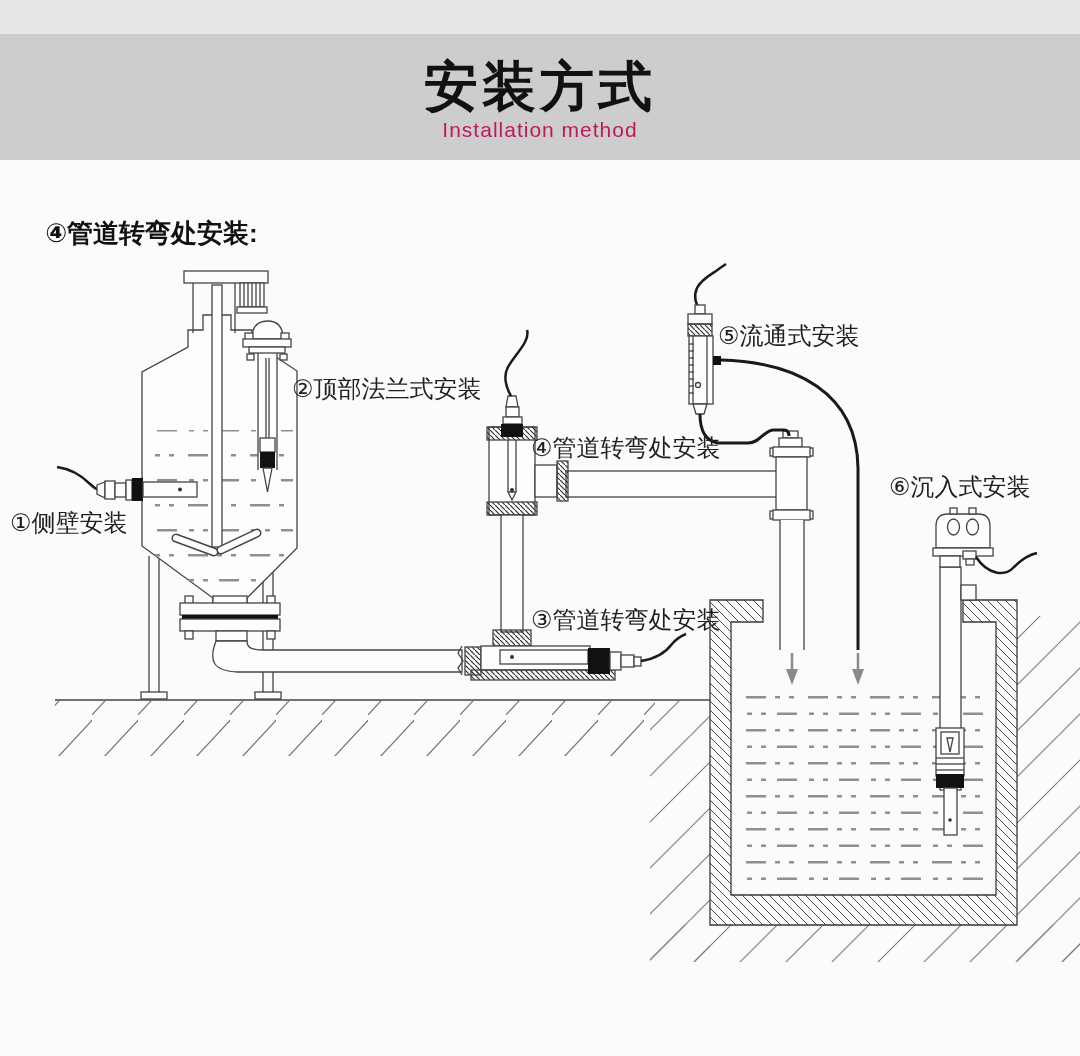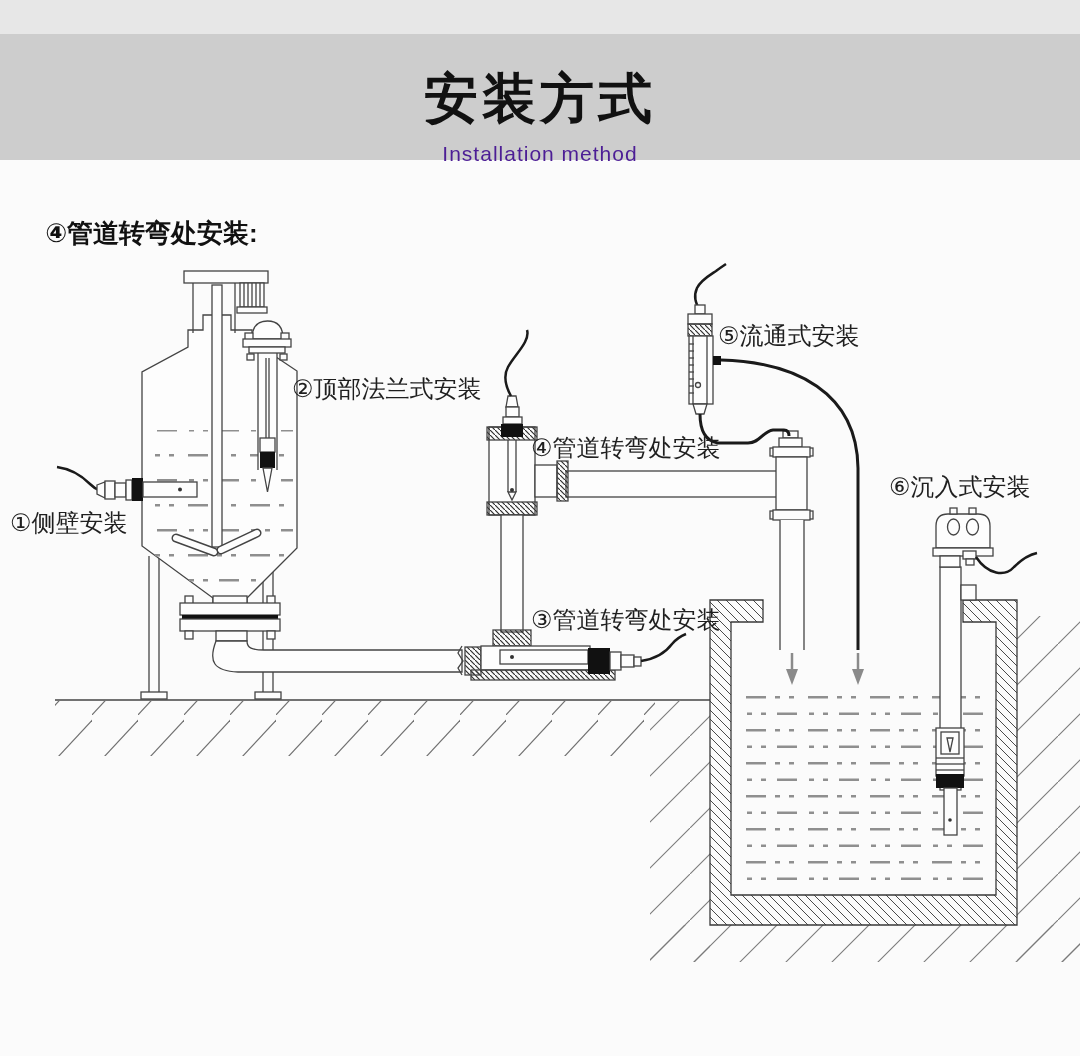--- a/index.html
+++ b/index.html
@@ -1,21 +1,21 @@
 <!DOCTYPE html>
 <html><head>
 <meta charset="utf-8">
 <style>
   html,body{margin:0;padding:0;}
   body{width:1080px;height:1056px;background:#fbfbfb;font-family:"Liberation Sans","DejaVu Sans",sans-serif;overflow:hidden;}
   .page{position:relative;width:1080px;height:1056px;}
   .top-strip{position:absolute;left:0;top:0;width:1080px;height:34px;background:#e7e7e7;}
   .header-band{position:absolute;left:0;top:34px;width:1080px;height:126px;background:#cdcdcd;text-align:center;}
-  .title{margin:0;padding-top:36px;font-size:54px;line-height:56px;font-weight:700;color:#111;letter-spacing:4px;}
-  .subtitle{margin:16px;font-size:21px;line-height:24px;color:#4c1d95;letter-spacing:1px;}
+  .title{margin:0;padding-top:24px;font-size:54px;line-height:56px;font-weight:700;color:#111;letter-spacing:4px;}
+  .subtitle{margin:4px;font-size:21px;line-height:24px;color:#be185d;letter-spacing:1px;}
   .section-heading{position:absolute;left:45px;top:216px;font-size:26px;font-weight:700;color:#111;}
   svg.diagram{position:absolute;left:0;top:0;width:1080px;height:1056px;}
   svg text.lbl{font-size:24px;fill:#1f1f1f;font-family:"Liberation Sans","DejaVu Sans",sans-serif;}
 </style>
 </head>
 <body>
 
 <div class="page">
 
   <div class="top-strip"></div>

